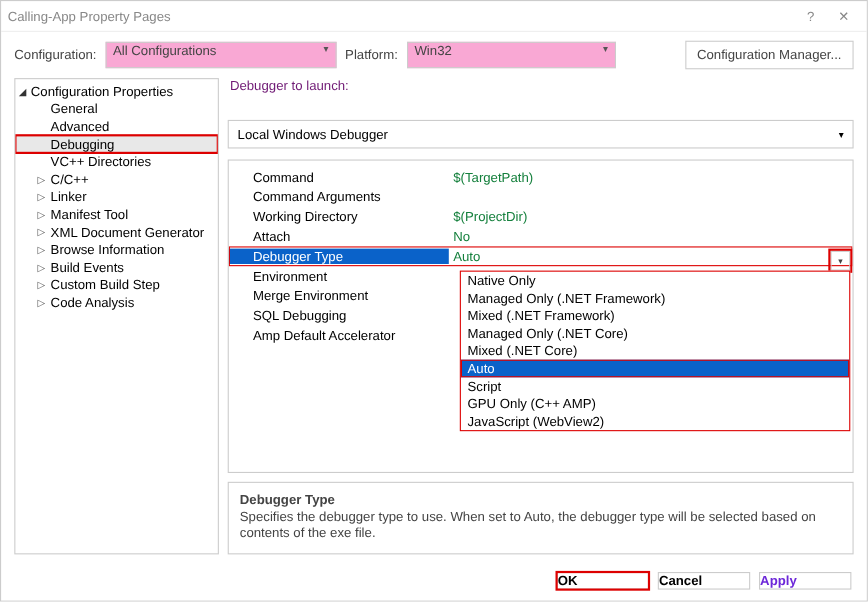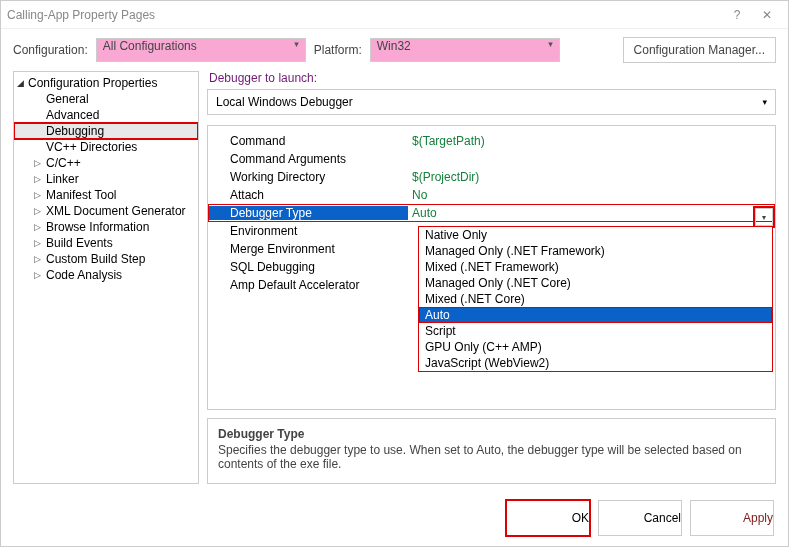--- a/index.html
+++ b/index.html
@@ -16,37 +16,37 @@
   .tree { width:186px; border:1px solid #ccc; font-size:12px; padding:3px 0; overflow:hidden;}
   .ti { padding:1px 4px 1px 18px; position:relative; white-space:nowrap; }
   .ti .g{position:absolute;left:6px;top:3px;font-size:9px;color:#555;}
   .ti.child{padding-left:32px;}
   .ti.child .g{left:20px;}
   .treehdr{font-weight:normal;padding-left:14px;position:relative;}
   .treehdr .g{position:absolute;left:3px;top:3px;font-size:9px;color:#333;}
   .sel{background:#e8e8e8;}
   .right { flex:1; display:flex; flex-direction:column;}
   .launch-label{font-size:12px;color:#701a75;padding:0 0 4px 2px;}
-  .launch-combo{height:26px;border:1px solid #ccc;display:flex;align-items:center;padding:0 8px;font-size:12px;margin-bottom:10px;}
+  .launch-combo{height:26px;border:1px solid #ccc;display:flex;align-items:center;padding:0 8px;font-size:12px;margin-bottom:10px;margin-top:20px;}
   .grid { flex:1; border:1px solid #ccc; font-size:12px; position:relative; overflow:hidden;}
   .grid-inner{padding:6px 0 0 0;}
   .row{display:flex;height:18px;align-items:center;}
   .row .k{width:200px;padding-left:22px;white-space:nowrap;}
   .row .v{flex:1;padding-left:4px;color:#15803d;}
   .row.selrow .k{background:#0a62c9;color:#fff;}
   .row.selrow{outline:1px solid #d00; outline-offset:-1px;}
   .dd-btn{position:absolute;right:2px;width:18px;height:18px;border:1px solid #ccc;display:flex;align-items:center;justify-content:center;font-size:8px;color:#444; outline:2px solid #d00; outline-offset:0;}
   .dropdown{position:absolute;left:210px;right:2px;top:100px;border:1px solid #d00;background:#fff;}
   .dropdown .opt{padding:1px 6px;font-size:12px;}
   .dropdown .opt.hl{background:#0a62c9;color:#fff;outline:1px solid #d00;outline-offset:-1px;}
   .desc{border:1px solid #ccc;border-top:1px solid #ccc;margin-top:8px;padding:8px 10px;font-size:12px;color:#444;min-height:66px;}
   .desc .dt{font-weight:600;margin-bottom:2px;}
   .footer{display:flex;justify-content:flex-end;gap:8px;padding:10px 14px;}
-  .fbtn{width:84px;height:36px;border:1px solid #ccc;display:flex;align-items:center;justify-content:flex-end;font-size:12px;background:#fff;}
-  .fbtn.disabled{color:#7f1d1d;}
+  .fbtn{width:84px;height:16px;border:1px solid #ccc;display:flex;align-items:center;justify-content:flex-start;font-size:12px;background:#fff;font-weight:bold;}
+  .fbtn.disabled{color:#6d28d9;}
   .redbox{outline:2px solid #d00;outline-offset:-1px;}
 </style>
 </head>
 <body>
 
 <div class="window">
   <div class="titlebar">
     <span>Calling-App Property Pages</span>
     <span class="spacer"></span>
     <span class="tb-btn">?</span>

